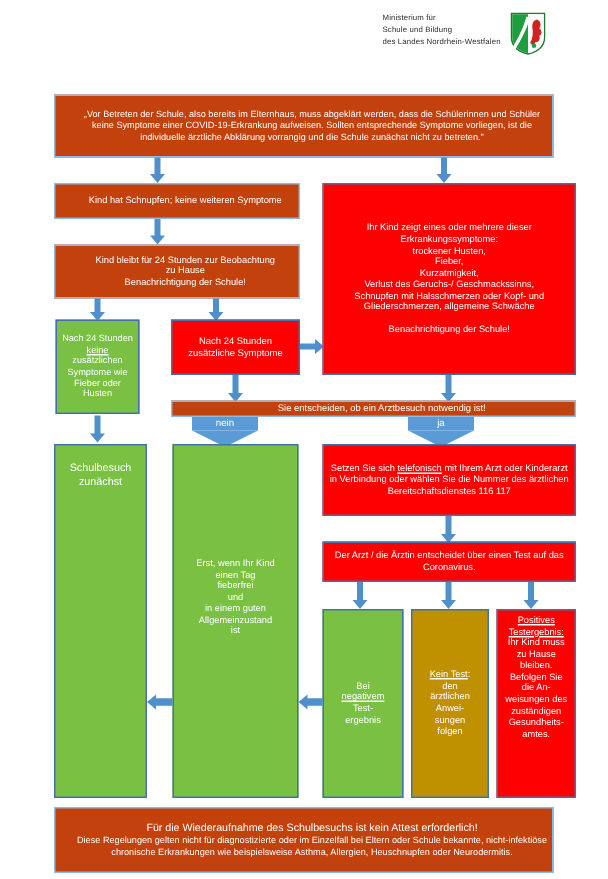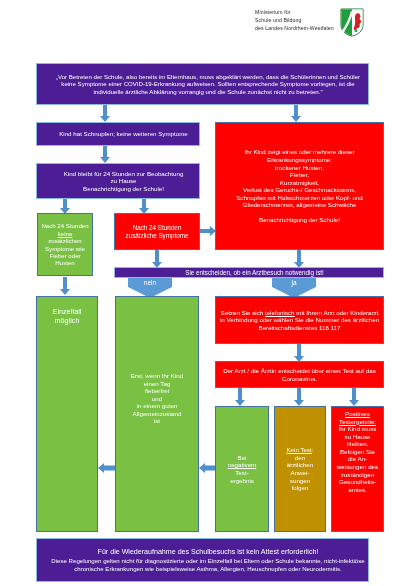--- a/index.html
+++ b/index.html
@@ -22,21 +22,21 @@
   }
 
   
   .box{
     position:absolute;box-sizing:border-box;
     display:flex;align-items:center;justify-content:center;
     text-align:center;color:#ffffff;
     line-height:1.22;
     padding:2px 3px;
   }
-  .blue{background:#4c1d95;border:0.6px solid #8eb9e0;padding-left:14px;}
+  .blue{background:#c2410c;border:0.6px solid #8eb9e0;padding-left:14px;}
   .red{background:#fe0000;border:0.6px solid #4472a8;}
   .green{background:#7ac143;border:0.6px solid #4472a8;}
   .gold{background:#bf9000;border:0.6px solid #4472a8;}
   .u{text-decoration:underline;}
 
   
   .arrow-d{position:absolute;}
   .arrow-d .shaft{position:absolute;left:50%;transform:translateX(-50%);background:#4f8fcb;}
   .arrow-d .head{
     position:absolute;left:50%;transform:translateX(-50%);bottom:0;
@@ -174,21 +174,21 @@
         <span>ja</span>
       </div>
     <div class="tip"></div>
   </div>
 
   <div class="arrow-d" style="left:60px;top:277px;width:10px;height:18px;">
     <div class="shaft" style="top:0;width:4px;height:13px;"></div>
       <div class="head"></div>
   </div>
 
-  <div class="box green" style="left:36px;top:296px;width:62px;height:236px;font-size:7.2px;align-items:flex-start;padding-top:11px;">Einzelfall möglich</div>
+  <div class="box green" style="left:36px;top:296px;width:62px;height:236px;font-size:7.2px;align-items:flex-start;padding-top:11px;">Schulbesuch zunächst</div>
 
   <div class="box green" style="left:115px;top:296px;width:84px;height:236px;font-size:6.2px;flex-direction:column;align-items:center;justify-content:flex-start;padding-top:75px;">
     <div>Erst, wenn Ihr Kind</div>
     <div>einen Tag</div>
     <div>fieberfrei</div>
     <div>und</div>
     <div>in einem guten</div>
     <div>Allgemeinzustand</div>
     <div>ist</div>
   </div>

